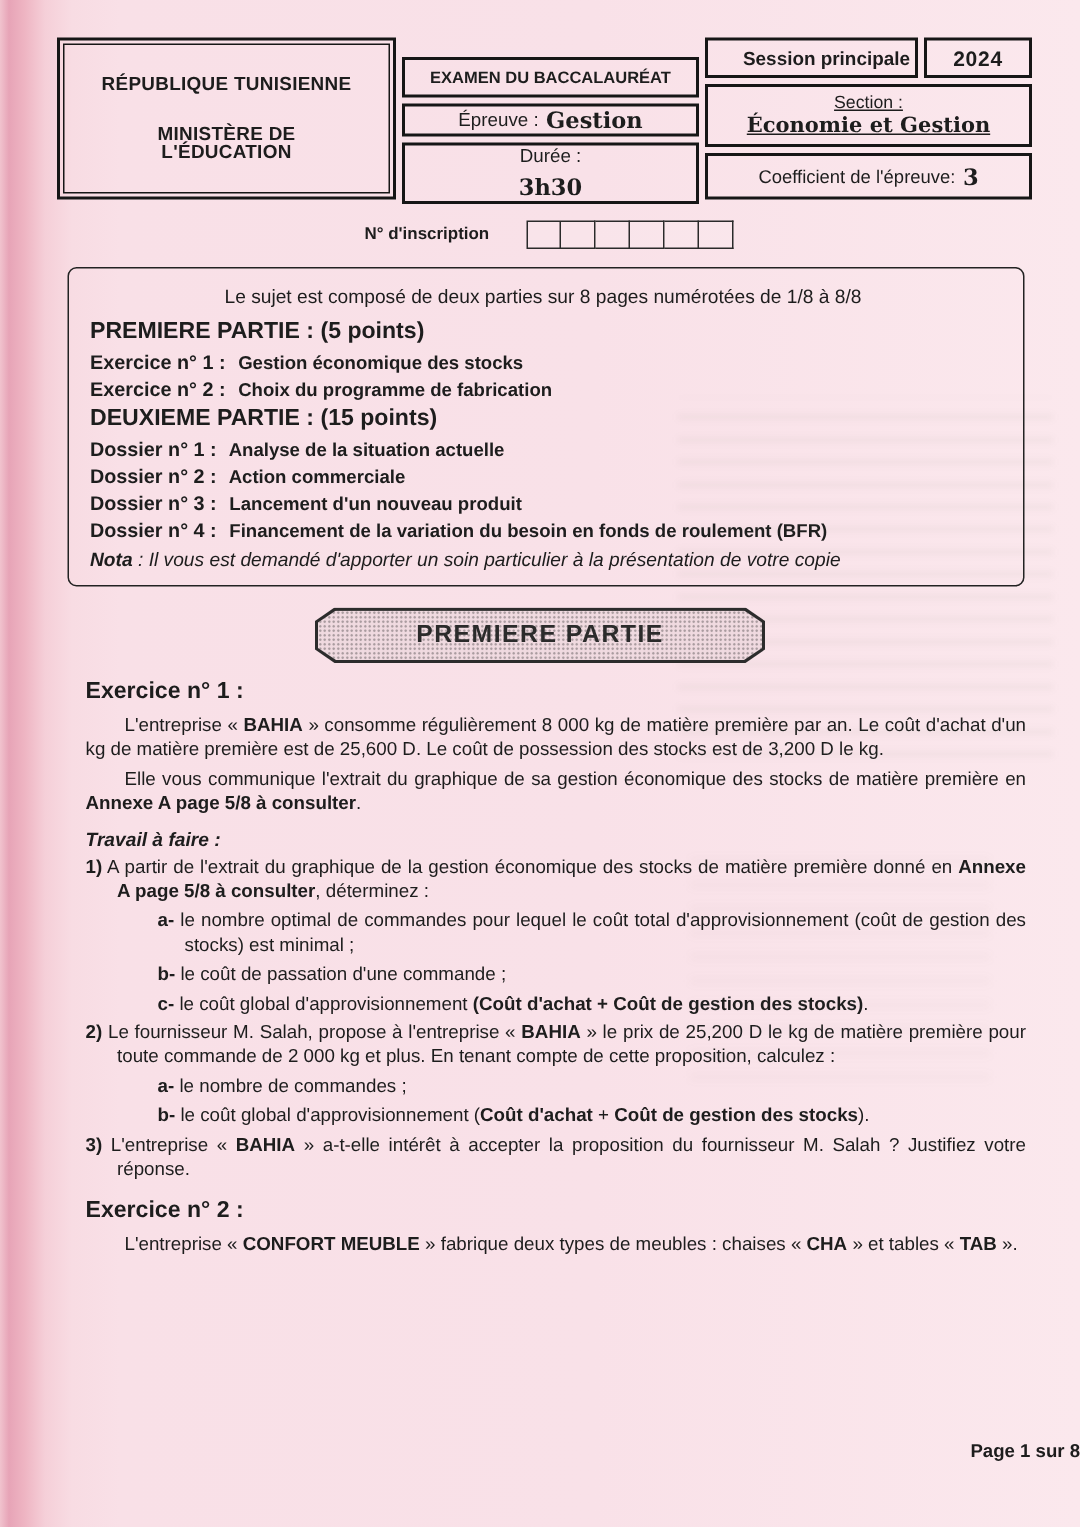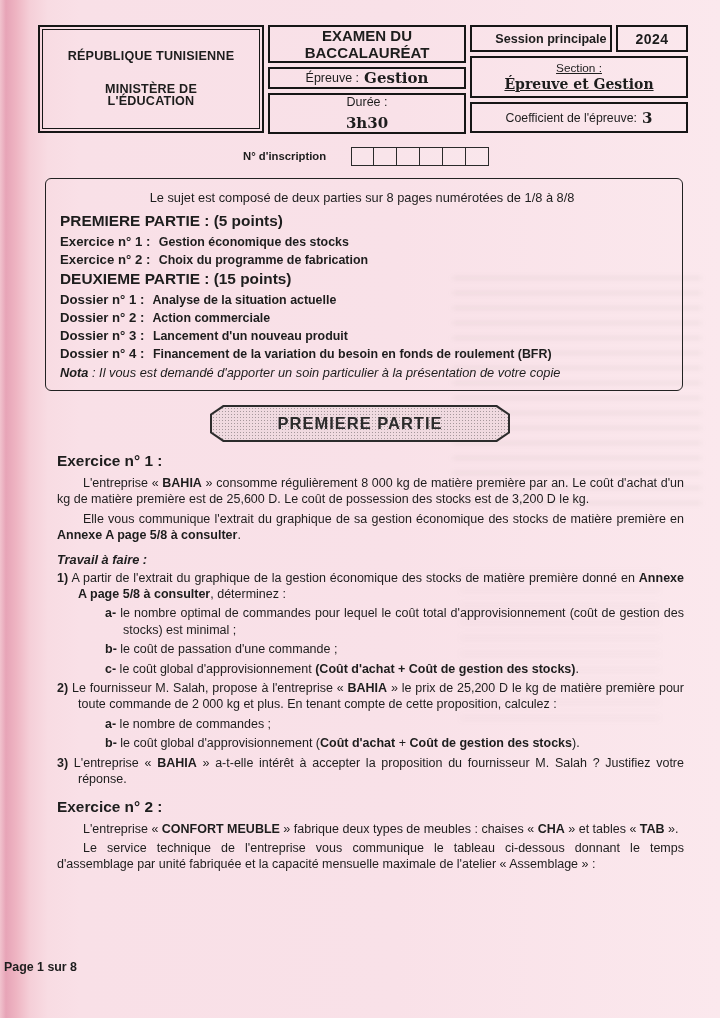--- a/index.html
+++ b/index.html
@@ -28,21 +28,21 @@
   }
   .hcell{border:2px solid #161616;box-sizing:border-box;display:flex;
     flex-direction:column;align-items:center;justify-content:center;text-align:center;}
   .issuer{flex:0 0 226px;position:relative;padding:23px;}
   .issuer::after{content:"";position:absolute;inset:2px;border:1px solid #161616;pointer-events:none;}
   .issuer .ln{font-weight:bold;font-size:12.6px;letter-spacing:.2px;line-height:1;}
   .issuer .ln + .ln{margin-top:20px;}
   .midcol{flex:0 0 198px;display:flex;flex-direction:column;gap:4px;}
   .rightcol{flex:1;display:flex;flex-direction:column;gap:4px;}
   .row1{display:flex;gap:4px;flex:0 0 27px;}
-  .c-exam{flex:0 0 27px;font-weight:bold;font-size:15px;}
+  .c-exam{flex:0 0 27px;font-weight:bold;font-size:11px;margin-top:13px;}
   .c-mid2{flex:1;font-size:12.5px;flex-direction:row;gap:5px;}
   .c-mid3{flex:0 0 31px;font-size:12.5px;flex-direction:column;gap:5px;}
   .session{flex:1;font-weight:bold;font-size:12.6px;padding-left:20px;}
   .year{flex:0 0 72px;font-weight:bold;font-size:14px;letter-spacing:.5px;}
   .c-section{flex:1;font-size:11.8px;line-height:1.25;text-decoration:underline;}
   .c-coeff{flex:0 0 31px;font-size:12.3px;flex-direction:row;gap:5px;}
   .serifval{font-family:"DejaVu Serif",serif;font-weight:bold;font-size:15px;}
   .serifval.sm{font-size:14px;}
 
   
@@ -79,21 +79,21 @@
   
   .content{margin:0 36px 0 57px;}
   .ex-title{font-size:15.4px;font-weight:bold;margin:10px 0 5px;}
   .content p{margin:0 0 3px;font-size:12.5px;line-height:16.4px;text-align:justify;}
   p.ind{text-indent:26px;}
   .travail{font-weight:bold;font-style:italic;font-size:12.8px;margin:8px 0 3px;}
   p.q{padding-left:21px;text-indent:-21px;margin:2px 0 3px;}
   p.sub{margin-left:48px;padding-left:18px;text-indent:-18px;}
   b.qn{font-weight:bold;}
 
-  .footer{position:absolute;left:4px;right:0;bottom:44px;text-align:left;
+  .footer{position:absolute;left:4px;right:0;bottom:44px;text-align:right;
     font-weight:bold;font-size:12.4px;}
 </style>
 </head>
 <body>
 
 <div class="sheet">
 
   <div class="ghost g1"></div>
   <div class="ghost g2"></div>
 
@@ -119,21 +119,21 @@
       <div class="row1">
         <div class="hcell session">
           <span>Session principale</span>
         </div>
         <div class="hcell year">
           <span>2024</span>
         </div>
       </div>
       <div class="hcell c-section">
         <div>Section :</div>
-        <div class="serifval sm">Épreuve et Gestion</div>
+        <div class="serifval sm">Économie et Gestion</div>
       </div>
       <div class="hcell c-coeff">
         <span>Coefficient de l'épreuve:</span>
         <span class="serifval">3</span>
       </div>
     </div>
   </div>
 
   <div class="inscription">
     <span class="insc-label">N° d'inscription</span>
@@ -207,19 +207,18 @@
 
     <p class="sub"><b class="qn">a-</b> <span>le nombre de commandes ;</span></p>
     <p class="sub"><b class="qn">b-</b> <span>le coût global d'approvisionnement (</span><b>Coût d'achat</b><span> + </span><b>Coût de gestion des stocks</b><span>).</span></p>
 
     <p class="q"><b class="qn">3)</b> <span>L'entreprise « </span><b>BAHIA</b><span> » a-t-elle intérêt à accepter la proposition du fournisseur M. Salah ? Justifiez votre réponse.</span></p>
 
     <div class="ex-title">Exercice n° 2 :</div>
 
     <p class="ind"><span>L'entreprise « </span><b>CONFORT MEUBLE</b><span> » fabrique deux types de meubles : chaises « </span><b>CHA</b><span> » et tables « </span><b>TAB</b><span> ».</span></p>
 
-    <p class="ind"><span>Le service technique de l'entreprise vous communique le tableau ci-dessous donnant le temps d'assemblage par unité fabriquée et la capacité mensuelle maximale de l'atelier « Assemblage » :</span></p>
 
   </div>
 
   <div class="footer">Page 1 sur 8</div>
 
 </div>
 
 </body></html>

